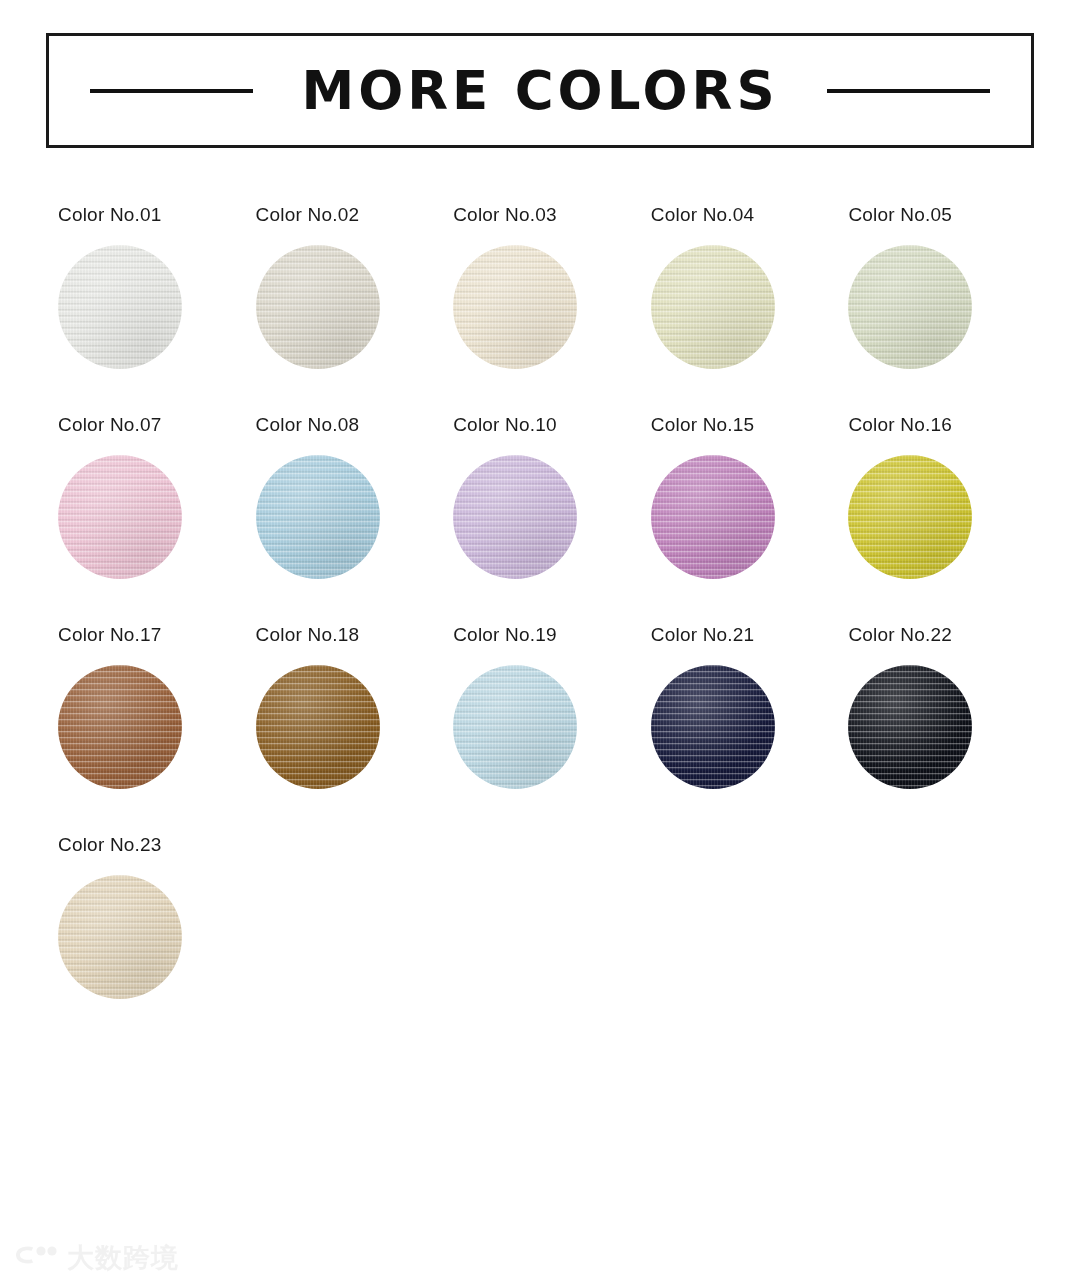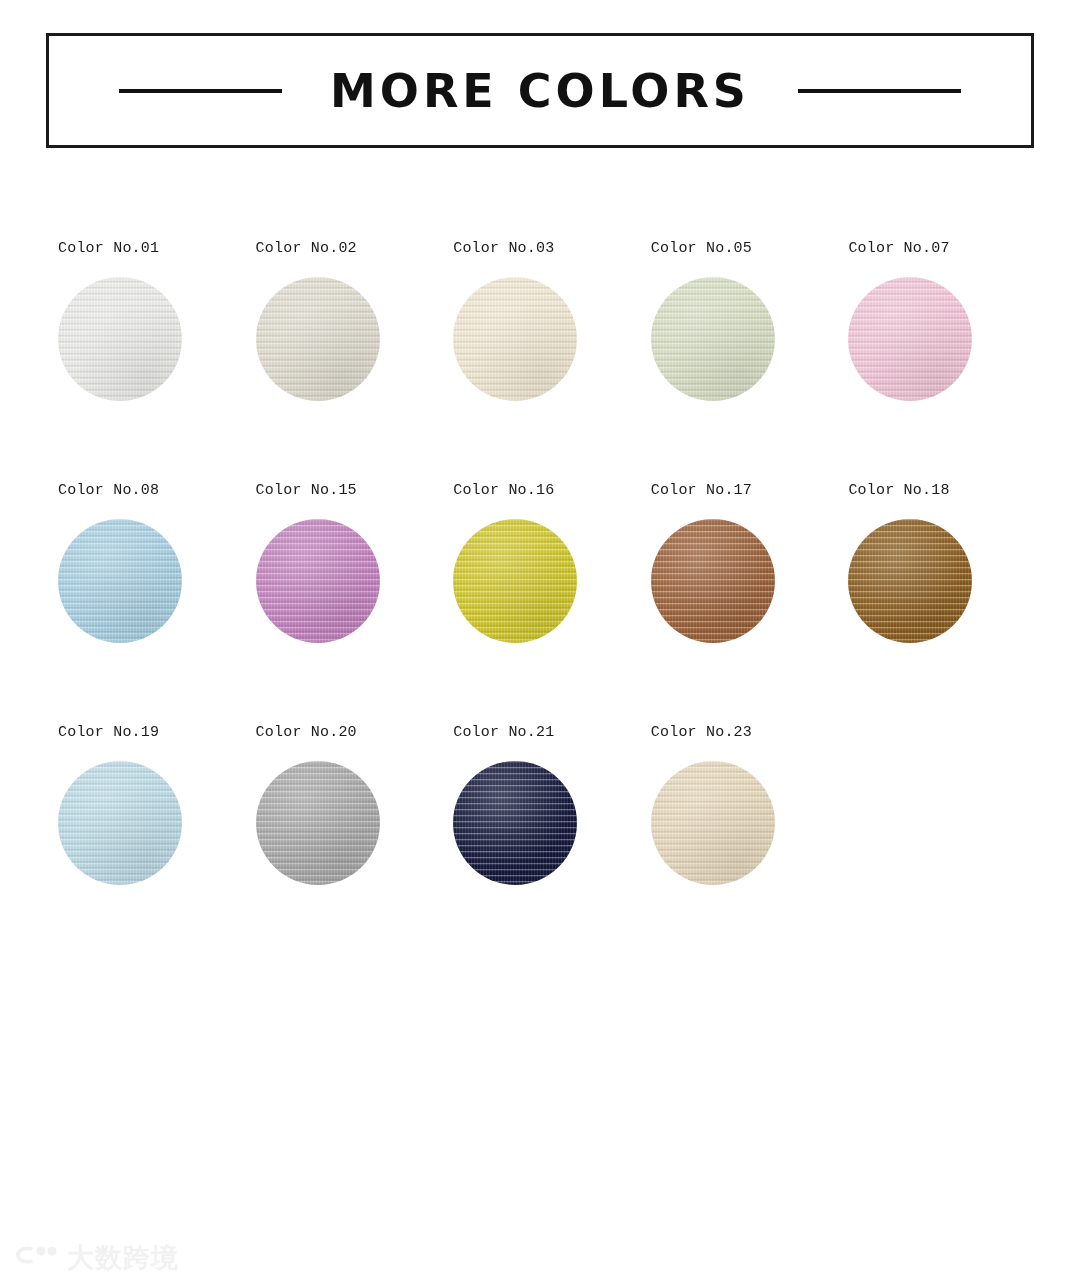--- a/index.html
+++ b/index.html
@@ -38,21 +38,21 @@
     width: 100%;
   }
   .rule {
     width: 163px;
     height: 4px;
     background: #111111;
     flex: 0 0 auto;
   }
   .banner-title {
     font-family: "DejaVu Sans", "Liberation Sans", sans-serif;
-    font-size: 46px;
+    font-size: 53px;
     font-weight: 700;
     letter-spacing: 4px;
     color: #111111;
     white-space: nowrap;
     line-height: 1;
     text-transform: uppercase;
   }
 
   
   .swatch-grid {
@@ -65,29 +65,28 @@
     row-gap: 46px;
     column-gap: 0;
   }
   .swatch-cell {
     display: flex;
     flex-direction: column;
     align-items: flex-start;
     padding-left: 12px;
   }
   .swatch-label {
-    font-family: Liberation Mono, monospace;
-    font-size: 15px;
+    font-family: Liberation Sans, sans-serif;
+    font-size: 19px;
     font-weight: 400;
     color: #1b1b1b;
     letter-spacing: 0.2px;
     line-height: 1;
     margin-bottom: 21px;
     white-space: nowrap;
-    margin-top: 36px;
   }
   .swatch-disc {
     width: 124px;
     height: 124px;
     border-radius: 50%;
     position: relative;
     overflow: hidden;
     background-color: #cccccc;
   }
   
@@ -169,58 +168,66 @@
     </div>
     <div class="swatch-cell">
       <div class="swatch-label">Color No.02</div>
       <div class="swatch-disc" style="background-color: rgb(222, 218, 205);"></div>
     </div>
     <div class="swatch-cell">
       <div class="swatch-label">Color No.03</div>
       <div class="swatch-disc" style="background-color: rgb(239, 230, 210);"></div>
     </div>
     <div class="swatch-cell">
+      <div class="swatch-label">Color No.04</div>
+      <div class="swatch-disc" style="background-color: rgb(227, 227, 192);"></div>
+    </div>
+    <div class="swatch-cell">
       <div class="swatch-label">Color No.05</div>
       <div class="swatch-disc" style="background-color: rgb(215, 221, 196);"></div>
     </div>
     <div class="swatch-cell">
       <div class="swatch-label">Color No.07</div>
       <div class="swatch-disc" style="background-color: rgb(240, 197, 214);"></div>
     </div>
     <div class="swatch-cell">
       <div class="swatch-label">Color No.08</div>
       <div class="swatch-disc" style="background-color: rgb(169, 207, 224);"></div>
     </div>
     <div class="swatch-cell">
+      <div class="swatch-label">Color No.10</div>
+      <div class="swatch-disc" style="background-color: rgb(205, 185, 221);"></div>
+    </div>
+    <div class="swatch-cell">
       <div class="swatch-label">Color No.15</div>
       <div class="swatch-disc" style="background-color: rgb(193, 131, 189);"></div>
     </div>
     <div class="swatch-cell">
       <div class="swatch-label">Color No.16</div>
       <div class="swatch-disc" style="background-color: rgb(207, 198, 47);"></div>
     </div>
     <div class="swatch-cell">
       <div class="swatch-label">Color No.17</div>
       <div class="swatch-disc" style="background-color: rgb(154, 97, 58);"></div>
     </div>
     <div class="swatch-cell">
       <div class="swatch-label">Color No.18</div>
       <div class="swatch-disc" style="background-color: rgb(138, 94, 34);"></div>
     </div>
     <div class="swatch-cell">
       <div class="swatch-label">Color No.19</div>
       <div class="swatch-disc" style="background-color: rgb(188, 217, 228);"></div>
     </div>
     <div class="swatch-cell">
-      <div class="swatch-label">Color No.20</div>
-      <div class="swatch-disc" style="background-color: rgb(168, 168, 168);"></div>
-    </div>
-    <div class="swatch-cell">
       <div class="swatch-label">Color No.21</div>
       <div class="swatch-disc" style="background-color: rgb(20, 24, 58);"></div>
+    </div>
+    <div class="swatch-cell">
+      <div class="swatch-label">Color No.22</div>
+      <div class="swatch-disc" style="background-color: rgb(13, 16, 24);"></div>
     </div>
     <div class="swatch-cell">
       <div class="swatch-label">Color No.23</div>
       <div class="swatch-disc" style="background-color: rgb(228, 214, 187);"></div>
     </div>
   </div>
 
 <div class="watermark">
   <span class="wm-logo">
     <svg width="44" height="26" viewBox="0 0 44 26" aria-hidden="true">

